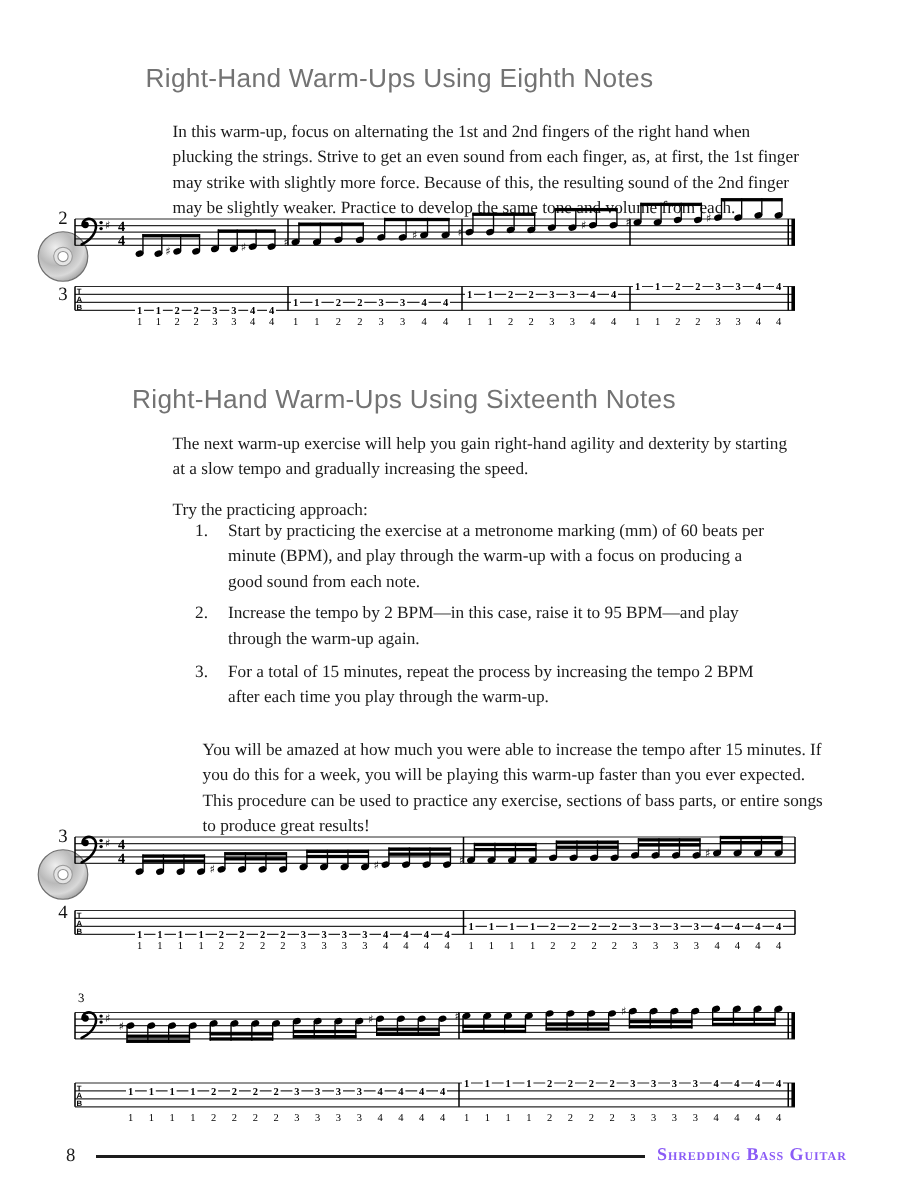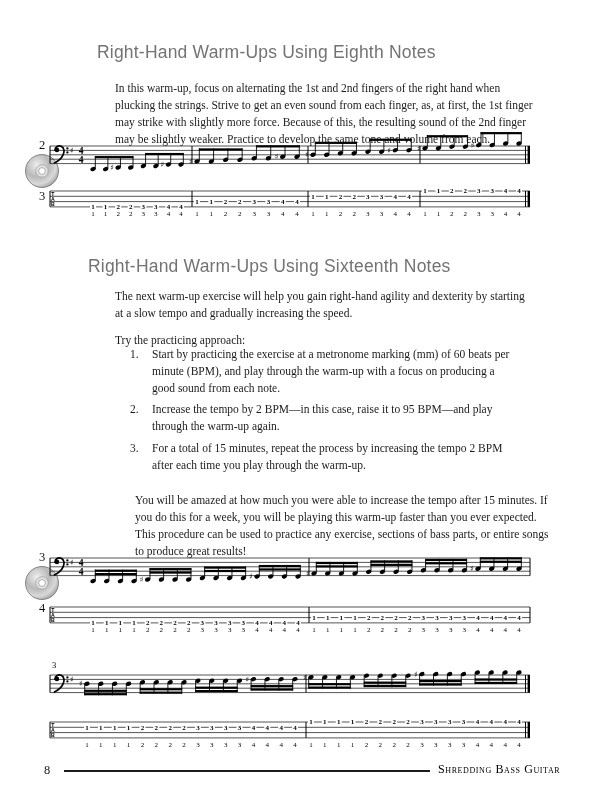--- a/index.html
+++ b/index.html
@@ -34,22 +34,22 @@
   .cd-disc{display:block;margin:1px auto;}
   .msym{font-family:"DejaVu Sans",sans-serif;font-size:7.5px;fill:#000;}
   .tsig{font-family:"Liberation Serif",serif;font-weight:bold;font-size:9.5px;text-anchor:middle;fill:#000;}
   .tablbl{font-family:"Liberation Sans",sans-serif;font-weight:bold;font-size:5.2px;text-anchor:middle;fill:#000;}
   .tabnum{font-family:"Liberation Serif",serif;font-weight:bold;font-size:7px;text-anchor:middle;fill:#000;}
   .fingnum{font-family:"Liberation Serif",serif;font-size:7px;text-anchor:middle;fill:#000;}
   .mnum{font-family:"Liberation Serif",serif;font-size:8.5px;fill:#000;}
   #page-num{position:absolute;left:44px;top:763px;font-size:12.5px;}
   #footer-line{position:absolute;left:64px;top:770px;width:366px;height:2px;background:#1c1c1c;}
   #footer-title{
-    position:absolute;left:438px;top:762px;font-size:12px;font-weight:normal;
-    font-variant:small-caps;letter-spacing:.6px;white-space:nowrap;color:#000000;
+    position:absolute;left:438px;top:762px;font-size:12px;font-weight:bold;
+    font-variant:small-caps;letter-spacing:.6px;white-space:nowrap;color:#8b5cf6;
   }
 </style>
 </head>
 <body>
 
 <h1 class="page-title" id="title1">Right-Hand Warm-Ups Using Eighth Notes</h1>
 <p class="body-text" id="para1">In this warm-up, focus on alternating the 1st and 2nd fingers of the right hand when plucking the strings. Strive to get an even sound from each finger, as, at first, the 1st finger may strike with slightly more force. Because of this, the resulting sound of the 2nd finger may be slightly weaker. Practice to develop the same tone and volume from each.</p>
 
 <div class="cd-badge" id="cd1">
   <div class="cd-num">2</div>

